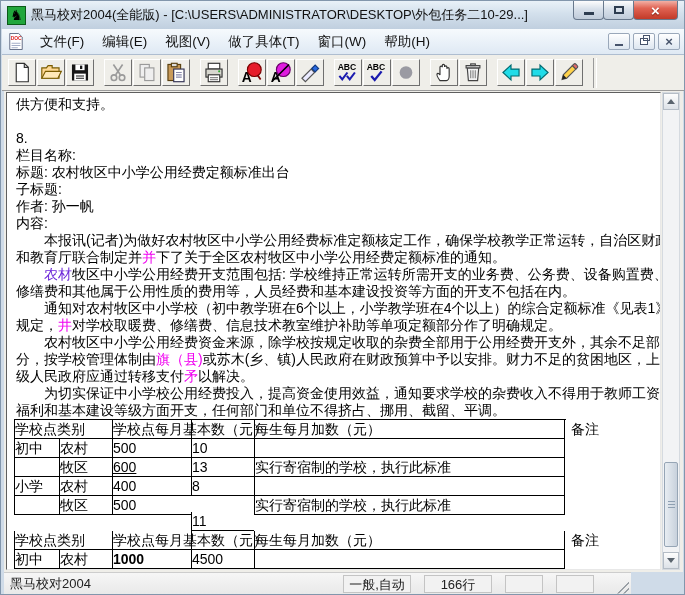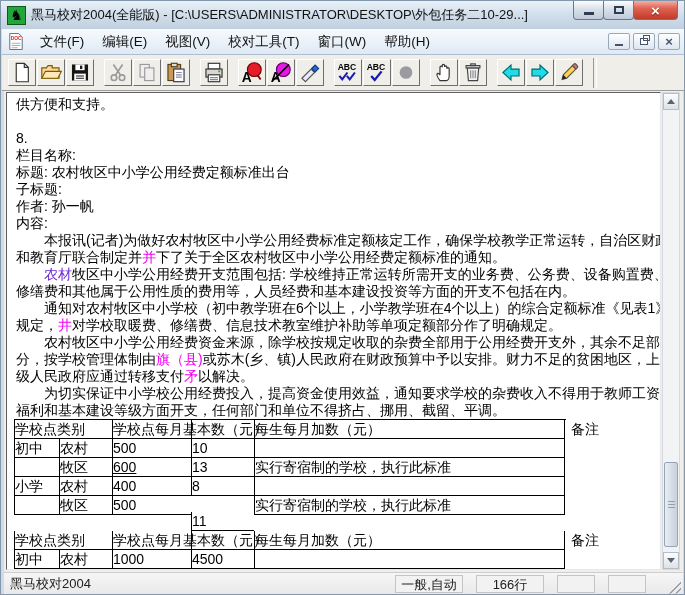--- a/index.html
+++ b/index.html
@@ -69,21 +69,21 @@
   .sc-up{top:0;}
   .sc-down{bottom:0;}
   .tri-up{width:0;height:0;border-left:4px solid transparent;border-right:4px solid transparent;border-bottom:5px solid #5a646e;}
   .tri-down{width:0;height:0;border-left:4px solid transparent;border-right:4px solid transparent;border-top:5px solid #5a646e;}
   .sc-thumb{position:absolute;left:1px;top:369px;width:14px;height:85px;border:1px solid #96a5b5;border-radius:2px;
     background:linear-gradient(90deg,#e8edf2,#c8d1dc);box-sizing:border-box;}
   .sc-grip{position:absolute;left:3px;top:38px;width:7px;height:8px;
     background:repeating-linear-gradient(#8fa0b2 0 1px,transparent 1px 3px);}
 
   
-  .statusbar{position:absolute;left:3px;top:571px;width:679px;height:22px;background:linear-gradient(#f6f6f6,#e9e9e9);
+  .statusbar{position:absolute;left:3px;top:571px;width:627px;height:22px;background:linear-gradient(#f6f6f6,#e9e9e9);
     border-top:1px solid #cdcdcd;display:flex;align-items:center;font-size:13px;color:#222;box-sizing:border-box;}
   .sb-main{flex:1;padding-left:6px;}
   .sb-panel{height:18px;line-height:18px;text-align:center;border:1px solid #c4c4c4;background:#f2f2f2;
     box-sizing:border-box;margin-right:13px;}
   .w68{width:68px;} .w38{width:38px;}
   .sb-grip{width:16px;height:16px;margin:4px 2px 0 6px;
     background:repeating-linear-gradient(135deg,#9aa0a6 0 1.5px,transparent 1.5px 4.5px);
     clip-path:polygon(100% 0,100% 100%,0 100%);}
 </style>
 </head>
@@ -110,21 +110,21 @@
   <div class="menubar">
     <svg class="doc-icon" viewBox="0 0 18 20">
       <path d="M2 1h10l4 4v14H2z" fill="#fff" stroke="#55607a"></path>
       <text x="3" y="8" font-size="5.5" font-weight="bold" fill="#d22">DOC</text>
       <path d="M4 12h10M4 14.5h10M4 17h7" stroke="#9aa4c0" fill="none"></path>
     </svg>
     <span style="display:flex;">
         <span class="menu-item">文件(F)</span>
         <span class="menu-item">编辑(E)</span>
         <span class="menu-item">视图(V)</span>
-        <span class="menu-item">校对工具(T)</span>
+        <span class="menu-item">做了具体(T)</span>
         <span class="menu-item">窗口(W)</span>
         <span class="menu-item">帮助(H)</span>
       </span>
     <span class="mdi-btns">
       <span class="mdi-btn">
           <span class="g-mmin"></span>
         </span>
       <span class="mdi-btn">
           <span class="g-restore"></span>
         </span>
@@ -287,21 +287,21 @@
           <div class="trow">
             <span class="tcell" style="width: 98px;">学校点类别</span>
             <span class="tcell ovf" style="width: 79px;">学校点每月基本数（元）</span>
             <span class="tcell" style="width: 63px;"></span>
             <span class="tcell last" style="width: 311px;">每生每月加数（元）</span>
             <span class="tnote">备注</span>
           </div>
           <div class="trow">
             <span class="tcell" style="width: 45px;">初中</span>
             <span class="tcell" style="width: 53px;">农村</span>
-            <span class="tcell" style="width: 79px;">1000</span>
+            <span class="tcell" style="width: 79px; font-weight: bold;">1000</span>
             <span class="tcell" style="width: 63px;">4500</span>
             <span class="tcell last" style="width: 311px;"></span>
           </div>
         </div>
       </div>
     <div class="vscroll">
       <div class="sc-btn sc-up">
           <span class="tri-up"></span>
         </div>
       <div class="sc-thumb">

